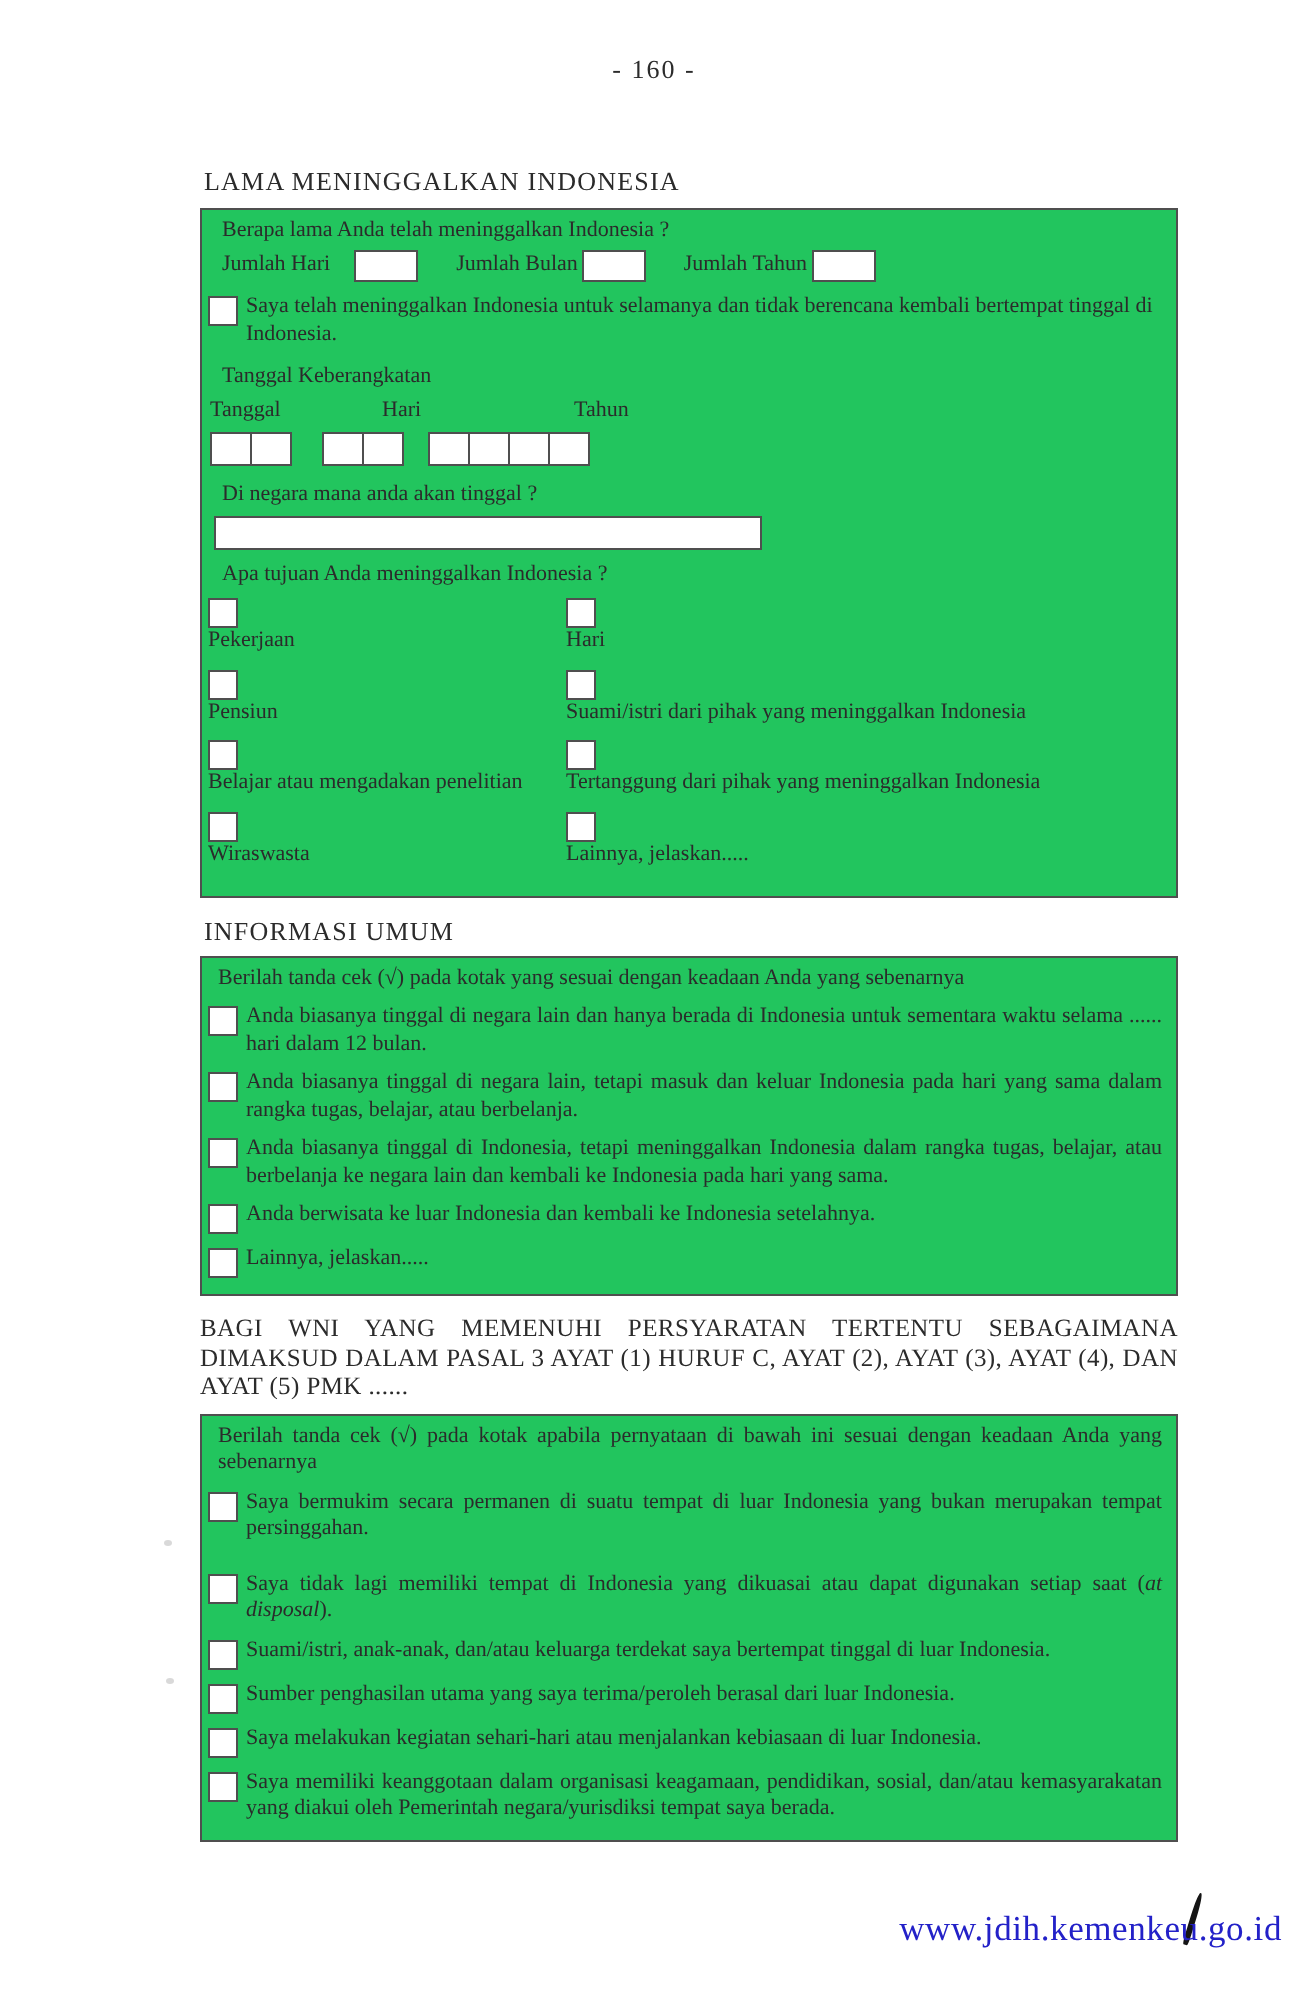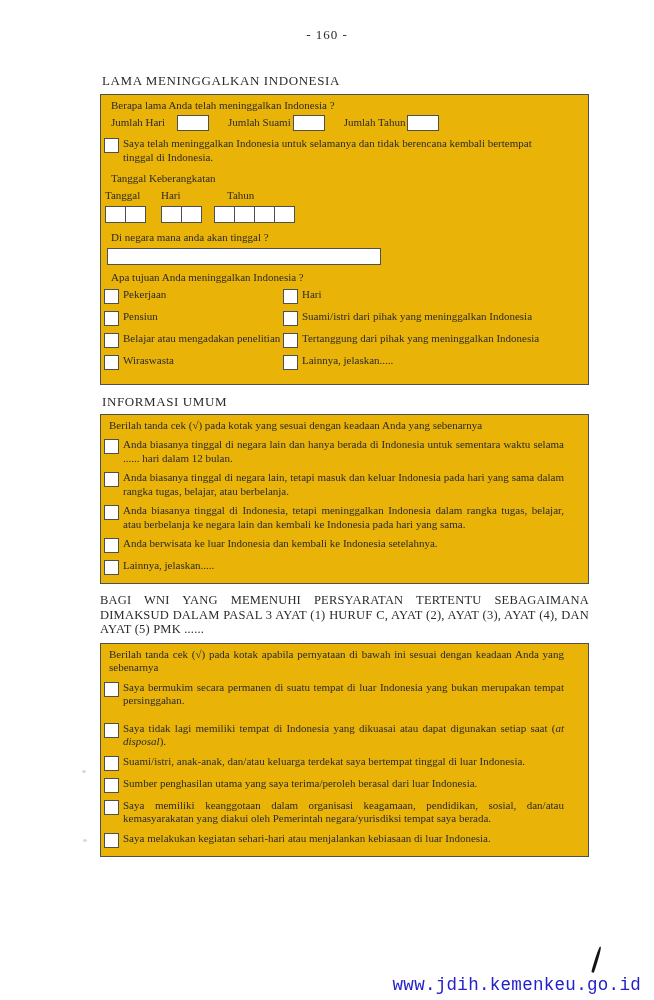--- a/index.html
+++ b/index.html
@@ -12,84 +12,84 @@
     overflow:hidden;
   }
   .page-number{
     padding-top:27px;
     text-align:center;
     font-size:13px;
     letter-spacing:1px;
   }
   .content{
     position:absolute;
-    left:100px;top:74px;
+    left:100px;top:84px;
     width:489px;
     font-size:11px;
     line-height:13.5px;
   }
   .section-title{
     font-size:13px;
     letter-spacing:0.6px;
     margin:0 0 6px 2px;
   }
   .box{
     border:1px solid var(--border,#4f4f4f);
-    padding:4px 24px 8px 3px;
-    background:#eab308;
+    padding:4px 7px 8px 3px;
+    background:#22c55e;
   }
   .q{margin:0 0 0 7px;}
   .mt8{margin-top:8px;}
   .mt6{margin-top:6px;}
   
   .duration-row{display:flex;align-items:flex-end;margin:3px 0 0 7px;}
   .pair{display:flex;align-items:center;margin-right:19px;}
   .pair:first-child .plabel{margin-right:12px;}
   .plabel{margin-right:2px;white-space:nowrap;}
   .dbox{display:inline-block;width:30px;height:14px;border:1px solid var(--border,#4f4f4f);background:#fff;}
   
   .check-item{display:flex;align-items:flex-start;margin-top:6px;}
   .cb{flex:0 0 13px;width:13px;height:13px;border:1px solid var(--border,#4f4f4f);background:#fff;margin:1px 4px 0 0;}
   .ci-text{margin:0;line-height:13.5px;}
   .justify{text-align:justify;}
   
-  .date-labels{display:flex;margin:3px 0 0 1px;}
+  .date-labels{display:flex;margin:3px 0 0 1px;gap:30px;}
   .dl1{display:inline-block;width:56px;}
   .dl2{display:inline-block;width:66px;}
   .date-cells{display:flex;margin:4px 0 0 1px;}
   .dgroup{display:flex;}
   .dgroup.g1{margin-right:15px;}
   .dgroup.g2{margin-right:12px;}
   .dcell{width:19px;height:15px;border:1px solid var(--border,#4f4f4f);margin-left:-1px;background:#fff;}
   .dcell:first-child{margin-left:0;}
   .country-input{width:272px;height:15px;border:1px solid var(--border,#4f4f4f);margin:3px 0 0 3px;background:#fff;}
   
   .purpose-grid{display:flex;margin-top:4px;}
   .pcol-left{flex:0 0 179px;width:179px;}
   .pcol-right{flex:1;}
-  .purpose.check-item{margin-top:0;margin-bottom:6px;}
+  .purpose.check-item{margin-top:0;margin-bottom:6px;flex-direction:column;}
   .purpose .ci-text{white-space:nowrap;text-align:left;}
   
   .h-informasi{margin:10px 0 5px 2px;}
   .instruction{margin:0 0 0 5px;}
   
   .wni-title{
     margin:9px 0 6px 0;
     font-size:12.5px;
     line-height:14.5px;
     letter-spacing:0.2px;
   }
   .wni-line{text-align:justify;text-align-last:justify;}
   .wni-line:last-child{text-align-last:left;}
   .wni-items .check-item:nth-child(2){margin-top:14px;}
   
   .footer-link{
     position:absolute;
-    right:13px;bottom:5px;
-    font-family:Liberation Mono, monospace;
+    right:13px;bottom:25px;
+    font-family:Liberation Serif, serif;
     font-size:17.5px;
     letter-spacing:0.3px;
     color:var(--link-blue,#2321c8);
   }
   .pen-mark{
     position:absolute;
     left:595px;top:946px;
     width:3px;height:27px;
     background:#151515;
     border-radius:45% 45% 20% 20%;
@@ -113,21 +113,21 @@
 
     <div class="box">
       <p class="q">Berapa lama Anda telah meninggalkan Indonesia ?</p>
 
       <div class="duration-row">
           <div class="pair">
           <span class="plabel">Jumlah Hari</span>
           <span class="dbox"></span>
         </div>
           <div class="pair">
-          <span class="plabel">Jumlah Suami</span>
+          <span class="plabel">Jumlah Bulan</span>
           <span class="dbox"></span>
         </div>
           <div class="pair">
           <span class="plabel">Jumlah Tahun</span>
           <span class="dbox"></span>
         </div>
         </div>
 
       <div class="check-item">
         <span class="cb"></span>
@@ -252,25 +252,25 @@
           <div class="check-item">
           <span class="cb"></span>
           <p class="ci-text justify"><span>Suami/istri, anak-anak, dan/atau keluarga terdekat saya bertempat tinggal di luar Indonesia.</span><i></i><span></span></p>
         </div>
           <div class="check-item">
           <span class="cb"></span>
           <p class="ci-text justify"><span>Sumber penghasilan utama yang saya terima/peroleh berasal dari luar Indonesia.</span><i></i><span></span></p>
         </div>
           <div class="check-item">
           <span class="cb"></span>
+          <p class="ci-text justify"><span>Saya melakukan kegiatan sehari-hari atau menjalankan kebiasaan di luar Indonesia.</span><i></i><span></span></p>
+        </div>
+          <div class="check-item">
+          <span class="cb"></span>
           <p class="ci-text justify"><span>Saya memiliki keanggotaan dalam organisasi keagamaan, pendidikan, sosial, dan/atau kemasyarakatan yang diakui oleh Pemerintah negara/yurisdiksi tempat saya berada.</span><i></i><span></span></p>
-        </div>
-          <div class="check-item">
-          <span class="cb"></span>
-          <p class="ci-text justify"><span>Saya melakukan kegiatan sehari-hari atau menjalankan kebiasaan di luar Indonesia.</span><i></i><span></span></p>
         </div>
         </div>
     </div>
 
   </div>
 
   <div class="speck s1"></div>
   <div class="speck s2"></div>
   <div class="pen-mark"></div>
   <div class="footer-link">www.jdih.kemenkeu.go.id</div>

